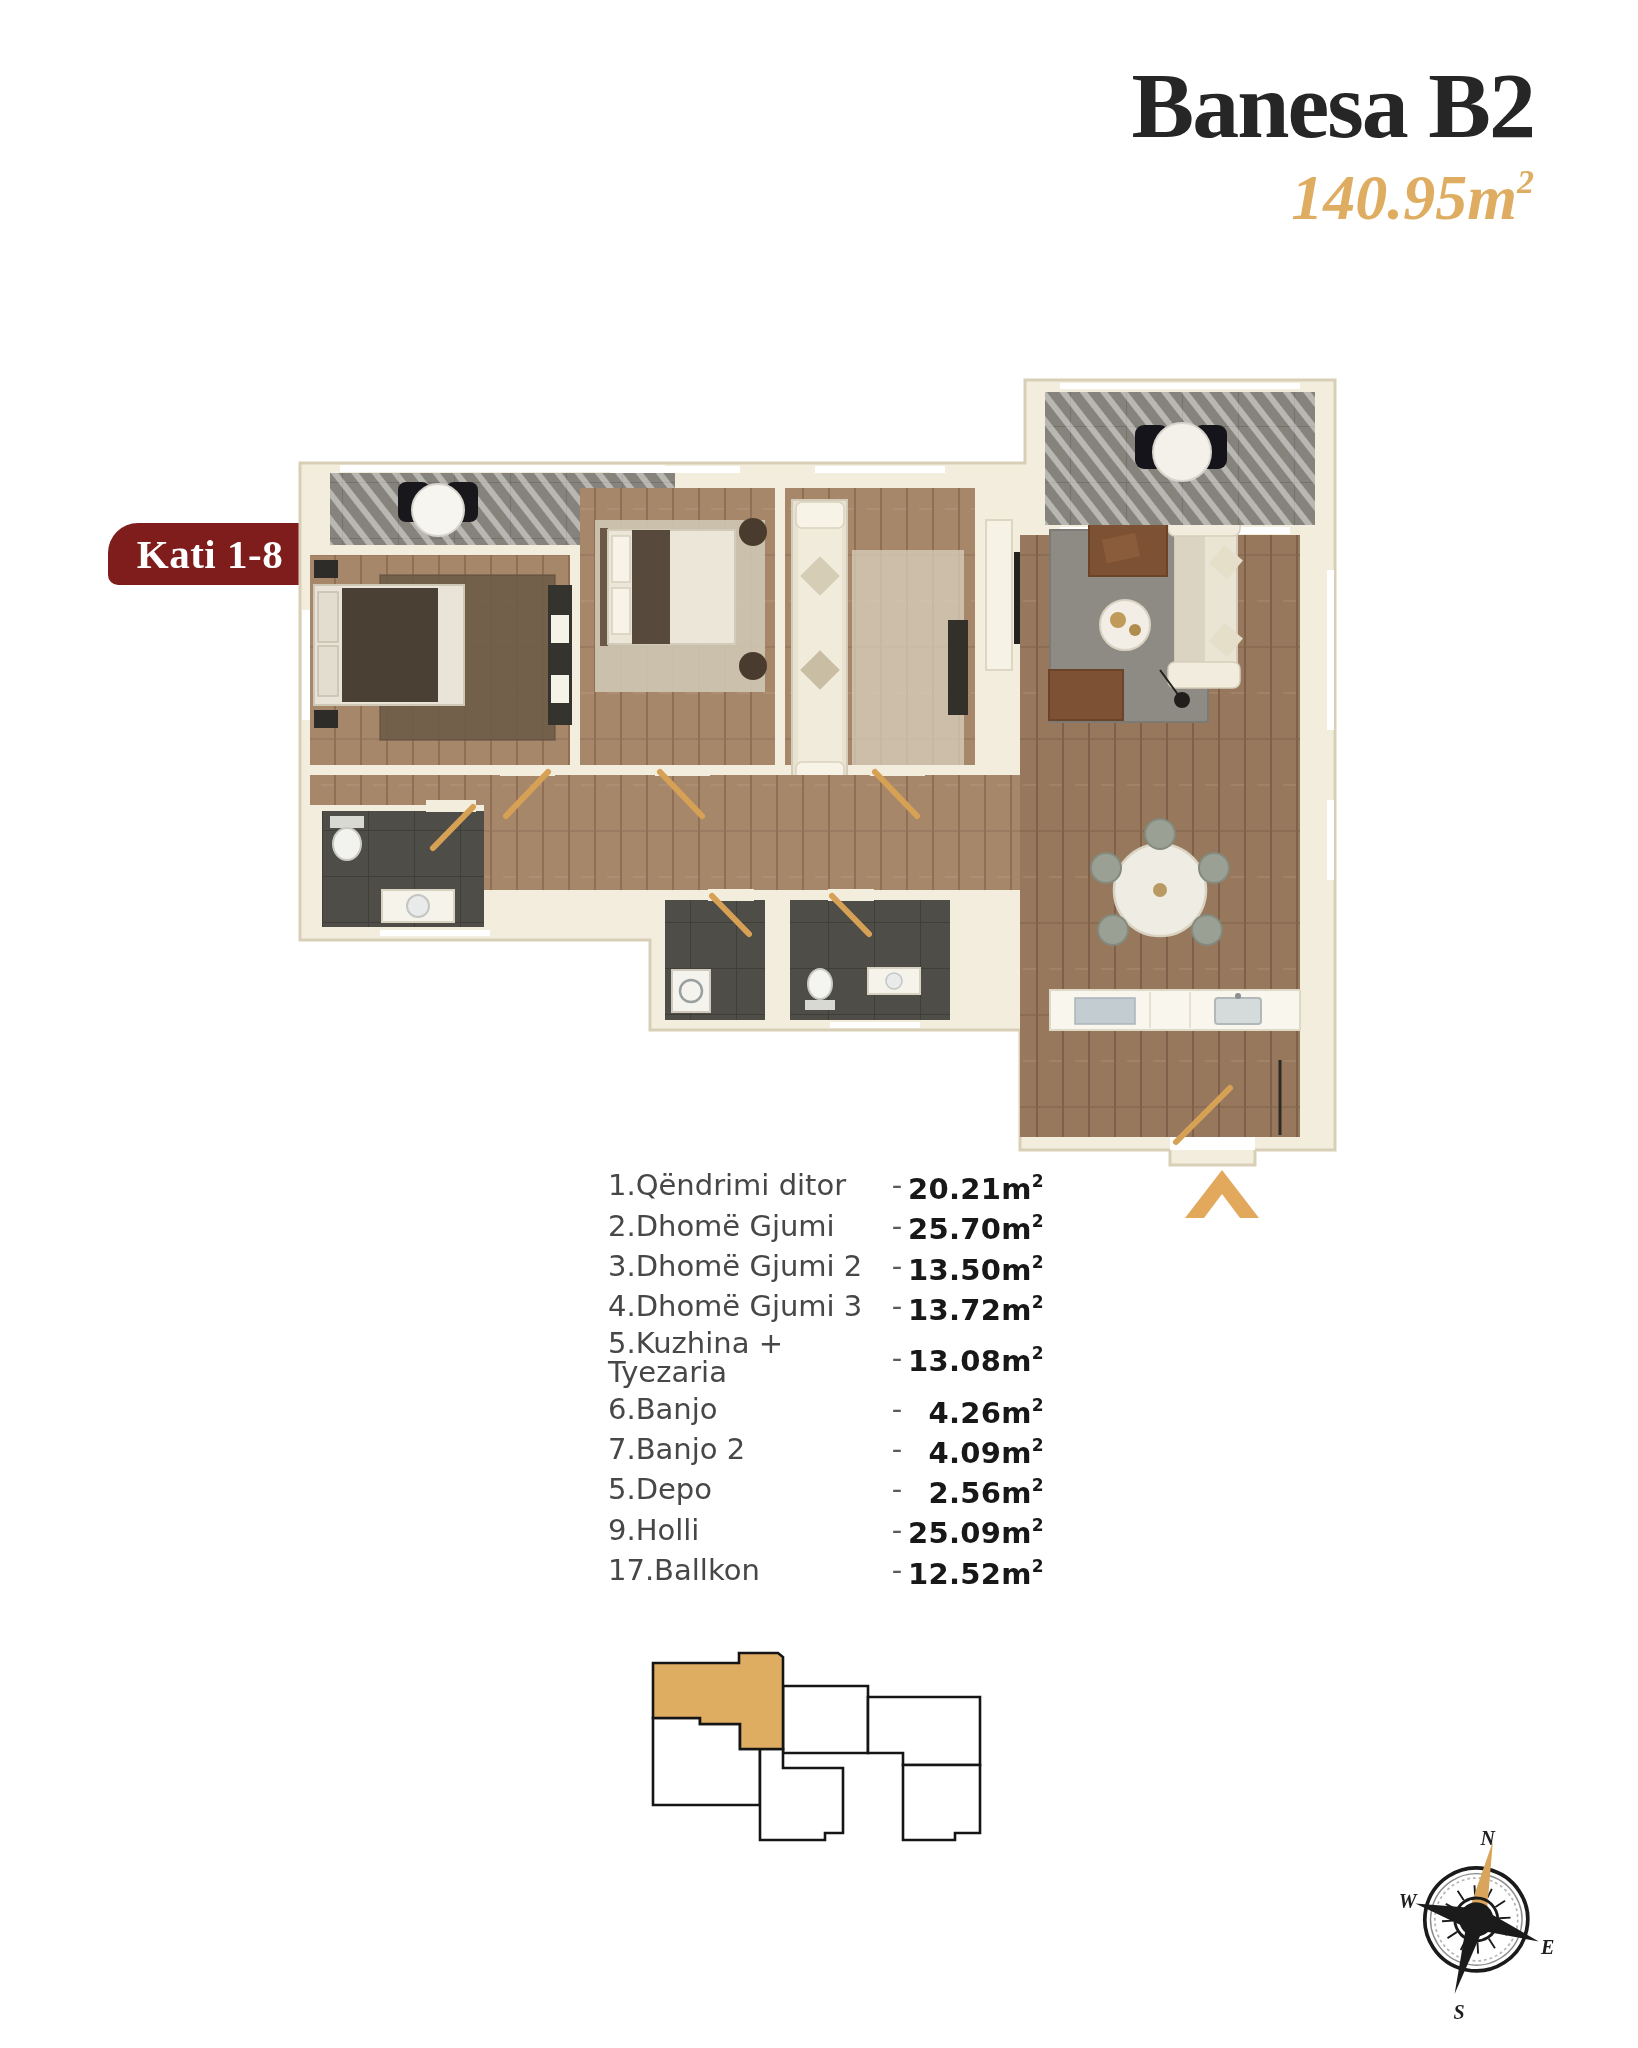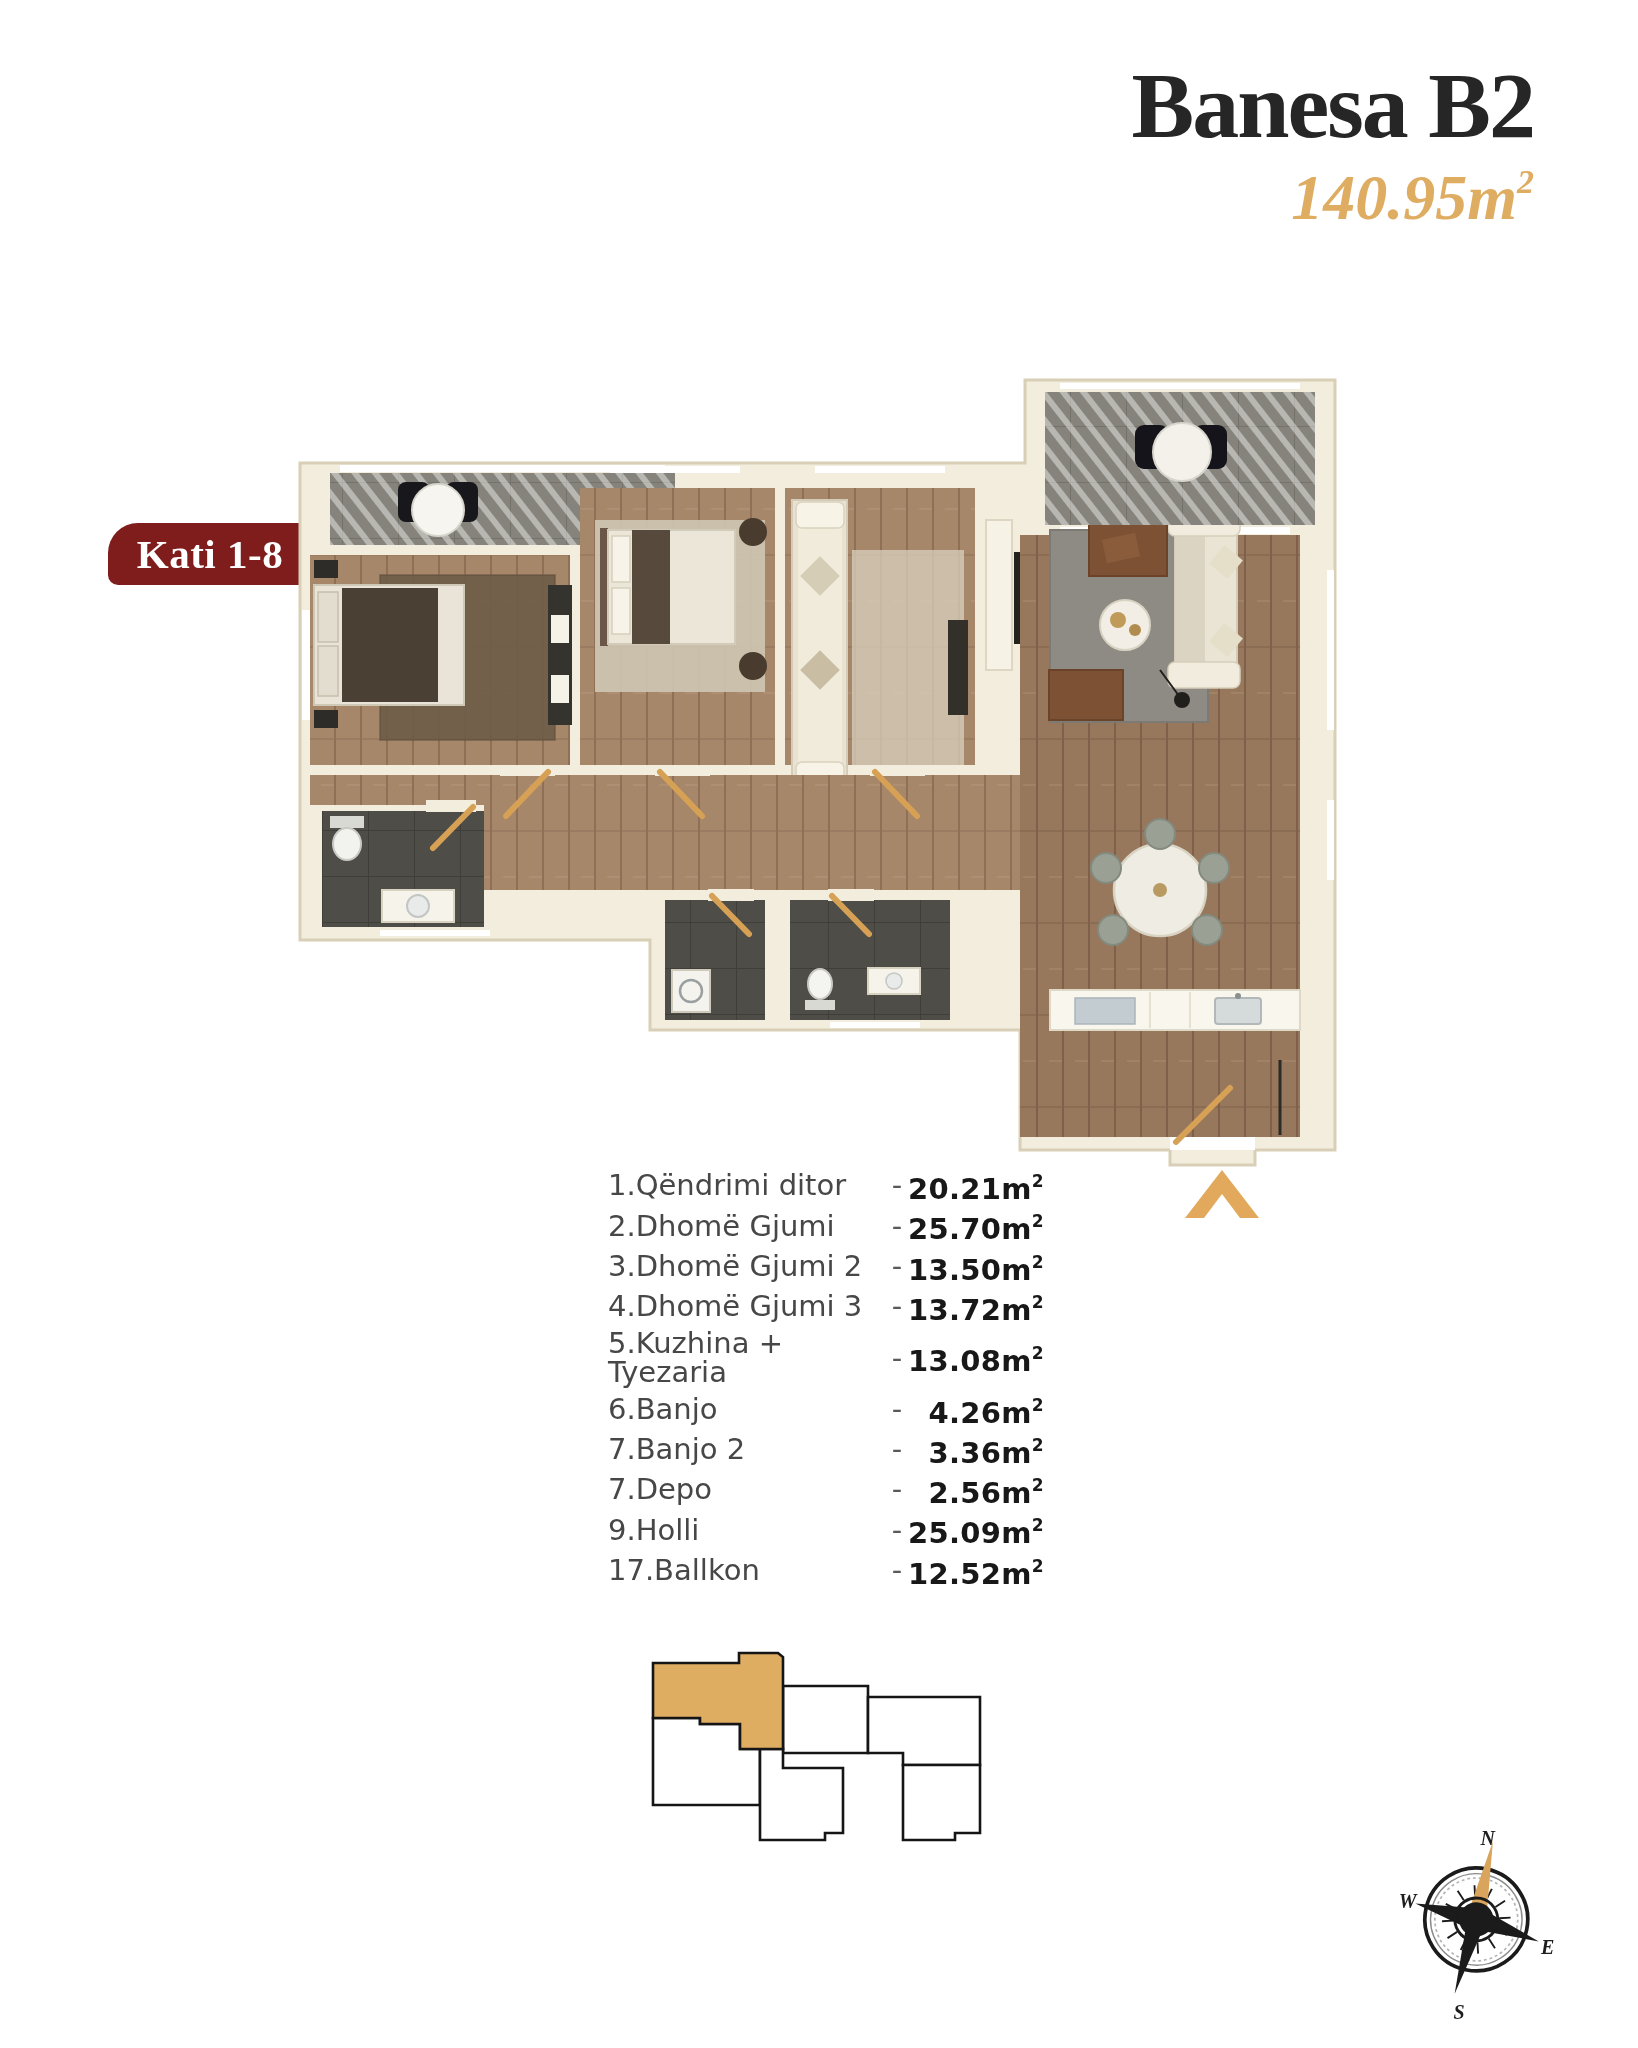--- a/index.html
+++ b/index.html
@@ -264,24 +264,24 @@
       <span class="rval"><span>13.08</span><span>m</span><sup>2</sup></span>
     </div>
   <div class="row">
       <span class="rlabel">6.Banjo</span>
       <span class="rdash">-</span>
       <span class="rval"><span>4.26</span><span>m</span><sup>2</sup></span>
     </div>
   <div class="row">
       <span class="rlabel">7.Banjo 2</span>
       <span class="rdash">-</span>
-      <span class="rval"><span>3.36</span><span>m</span><sup>2</sup></span>
-    </div>
-  <div class="row">
-      <span class="rlabel">7.Depo</span>
+      <span class="rval"><span>4.09</span><span>m</span><sup>2</sup></span>
+    </div>
+  <div class="row">
+      <span class="rlabel">5.Depo</span>
       <span class="rdash">-</span>
       <span class="rval"><span>2.56</span><span>m</span><sup>2</sup></span>
     </div>
   <div class="row">
       <span class="rlabel">9.Holli</span>
       <span class="rdash">-</span>
       <span class="rval"><span>25.09</span><span>m</span><sup>2</sup></span>
     </div>
   <div class="row">
       <span class="rlabel">17.Ballkon</span>

